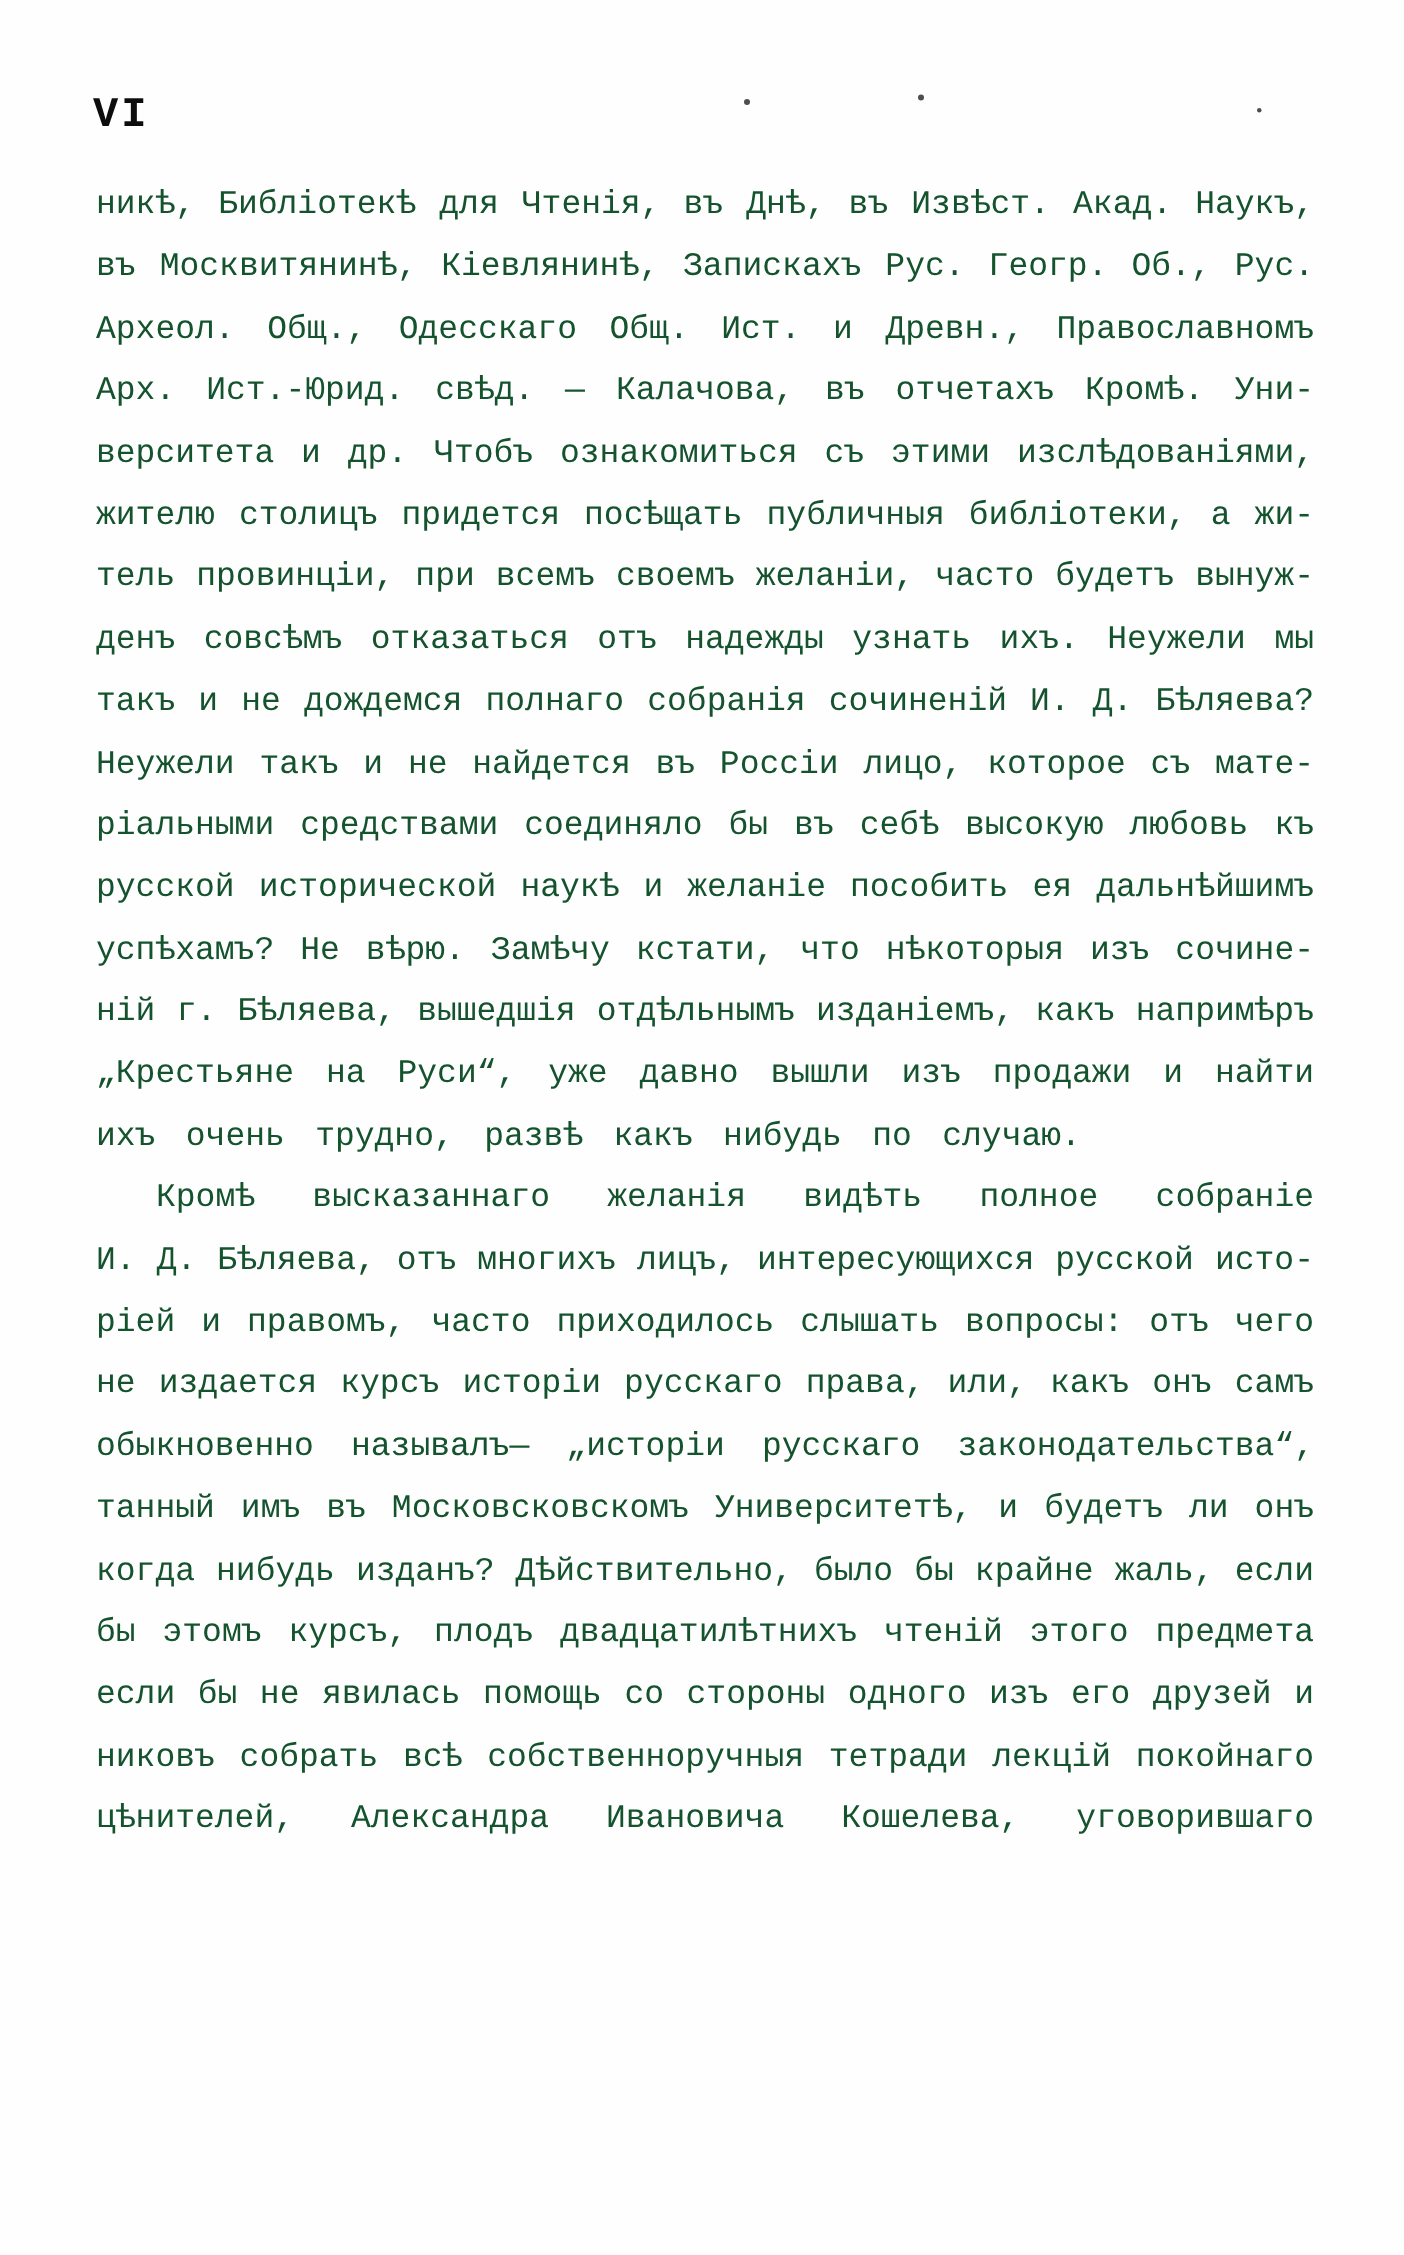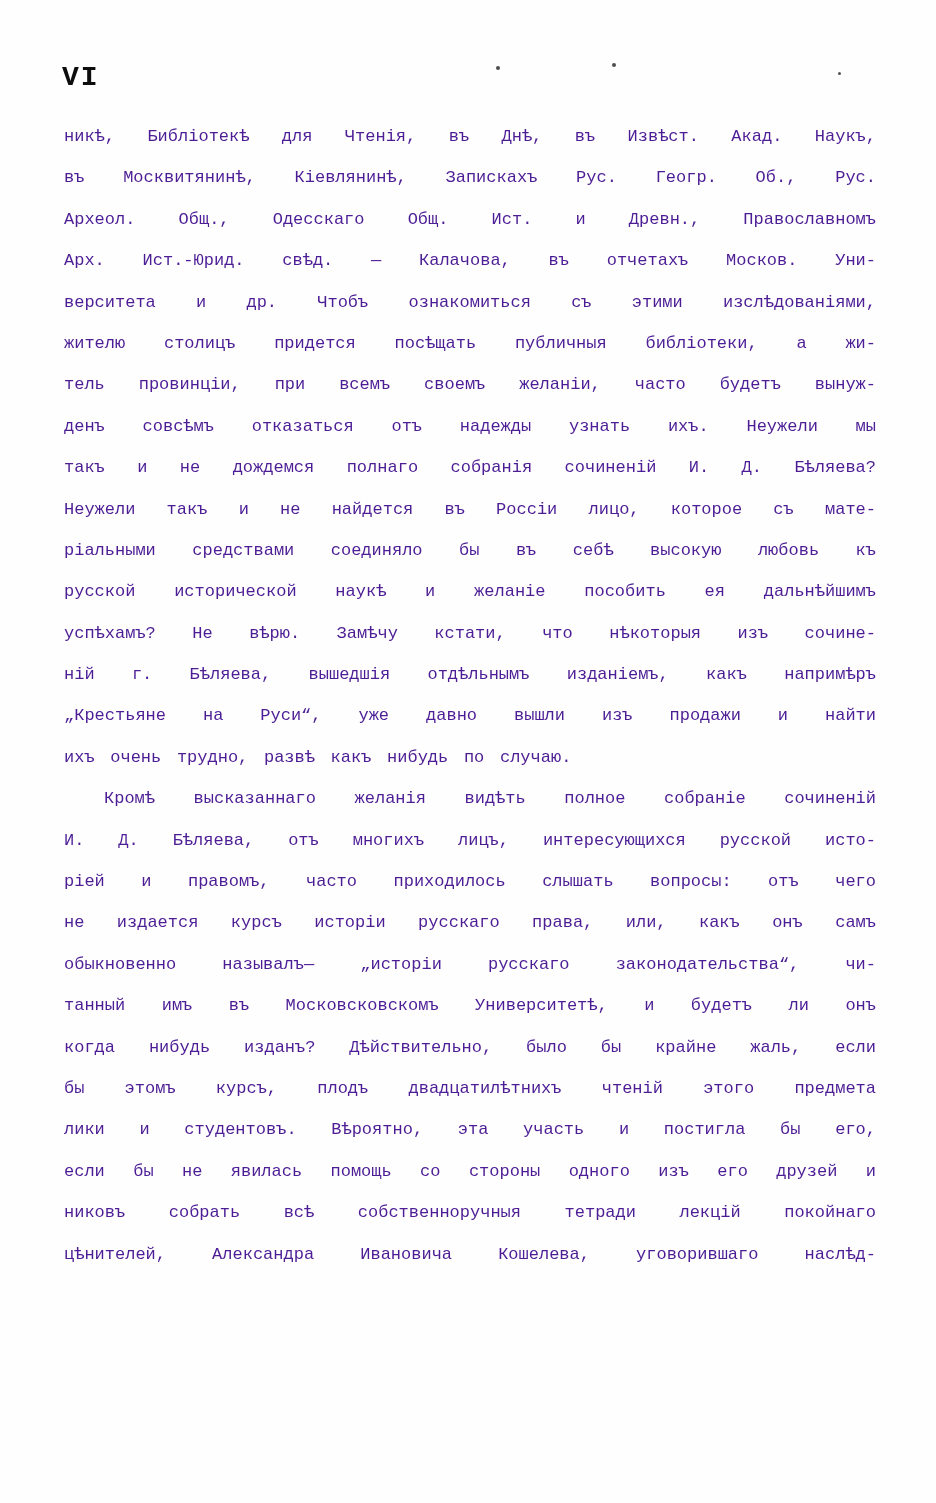--- a/index.html
+++ b/index.html
@@ -28,27 +28,27 @@
   }
   .text-block {
     position: absolute;
     left: 64px;
     top: 116px;
     width: 812px;
   }
   .line {
     height: 41.4px;
     line-height: 41.4px;
-    font-size: 17px;
+    font-size: 22px;
     text-align: justify;
     text-align-last: justify;
     text-justify: inter-word;
     overflow: hidden;
     white-space: normal;
-    color: #4c1d95;
+    color: #14532d;
   }
   .line.indent {
     text-indent: 40px;
   }
   .line.para-end {
     text-align-last: left;
     word-spacing: 0.32em;
   }
   .speck {
     position: absolute;
@@ -59,42 +59,41 @@
 </style>
 </head>
 <body>
 
 <div class="scan-page">
   <div class="page-number">VI</div>
   <div class="text-block">
       <div class="line">никѣ, Библіотекѣ для Чтенія, въ Днѣ, въ Извѣст. Акад. Наукъ,</div>
       <div class="line">въ Москвитянинѣ, Кіевлянинѣ, Запискахъ Рус. Геогр. Об., Рус.</div>
       <div class="line">Археол. Общ., Одесскаго Общ. Ист. и Древн., Православномъ</div>
-      <div class="line">Арх. Ист.-Юрид. свѣд. — Калачова, въ отчетахъ Москов. Уни-</div>
+      <div class="line">Арх. Ист.-Юрид. свѣд. — Калачова, въ отчетахъ Кромѣ. Уни-</div>
       <div class="line">верситета и др. Чтобъ ознакомиться съ этими изслѣдованіями,</div>
       <div class="line">жителю столицъ придется посѣщать публичныя библіотеки, а жи-</div>
       <div class="line">тель провинціи, при всемъ своемъ желаніи, часто будетъ вынуж-</div>
       <div class="line">денъ совсѣмъ отказаться отъ надежды узнать ихъ. Неужели мы</div>
       <div class="line">такъ и не дождемся полнаго собранія сочиненій И. Д. Бѣляева?</div>
       <div class="line">Неужели такъ и не найдется въ Россіи лицо, которое съ мате-</div>
       <div class="line">ріальными средствами соединяло бы въ себѣ высокую любовь къ</div>
       <div class="line">русской исторической наукѣ и желаніе пособить ея дальнѣйшимъ</div>
       <div class="line">успѣхамъ? Не вѣрю. Замѣчу кстати, что нѣкоторыя изъ сочине-</div>
       <div class="line">ній г. Бѣляева, вышедшія отдѣльнымъ изданіемъ, какъ напримѣръ</div>
       <div class="line">„Крестьяне на Руси“, уже давно вышли изъ продажи и найти</div>
       <div class="line para-end">ихъ очень трудно, развѣ какъ нибудь по случаю.</div>
       <div class="line indent">Кромѣ высказаннаго желанія видѣть полное собраніе сочиненій</div>
       <div class="line">И. Д. Бѣляева, отъ многихъ лицъ, интересующихся русской исто-</div>
       <div class="line">ріей и правомъ, часто приходилось слышать вопросы: отъ чего</div>
       <div class="line">не издается курсъ исторіи русскаго права, или, какъ онъ самъ</div>
       <div class="line">обыкновенно называлъ— „исторіи русскаго законодательства“, чи-</div>
       <div class="line">танный имъ въ Московсковскомъ Университетѣ, и будетъ ли онъ</div>
       <div class="line">когда нибудь изданъ? Дѣйствительно, было бы крайне жаль, если</div>
       <div class="line">бы этомъ курсъ, плодъ двадцатилѣтнихъ чтеній этого предмета</div>
-      <div class="line">лики и студентовъ. Вѣроятно, эта участь и постигла бы его,</div>
       <div class="line">если бы не явилась помощь со стороны одного изъ его друзей и</div>
       <div class="line">никовъ собрать всѣ собственноручныя тетради лекцій покойнаго</div>
       <div class="line">цѣнителей, Александра Ивановича Кошелева, уговорившаго наслѣд-</div>
     </div>
 <div class="speck" style="left: 496px; top: 66px; width: 4px; height: 4px;"></div>
     <div class="speck" style="left: 612px; top: 63px; width: 4px; height: 4px;"></div>
     <div class="speck" style="left: 838px; top: 72px; width: 3px; height: 3px;"></div>
   </div>
 
 </body></html>

